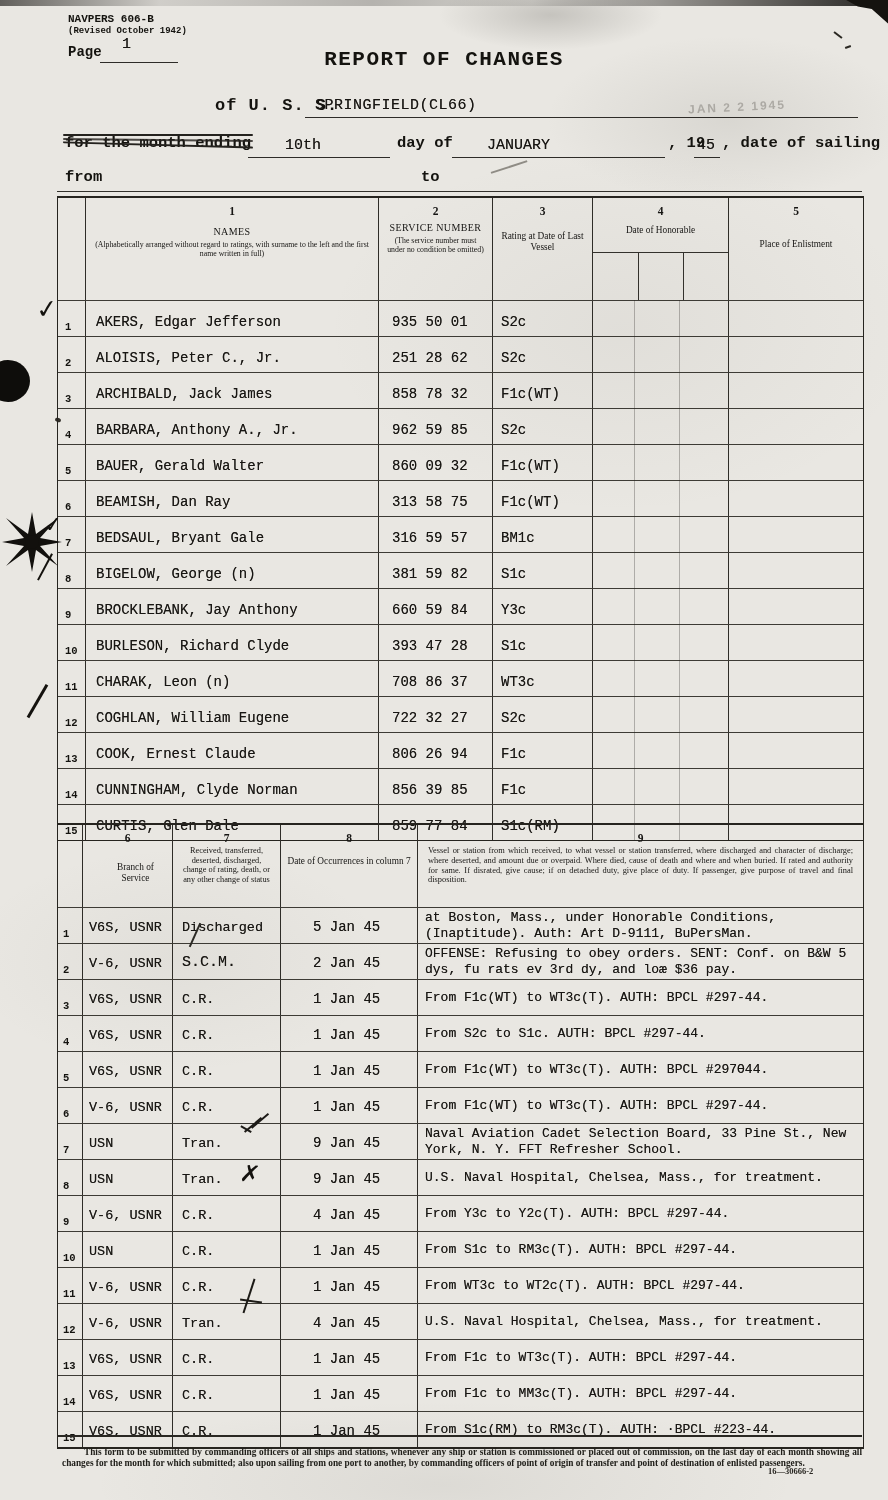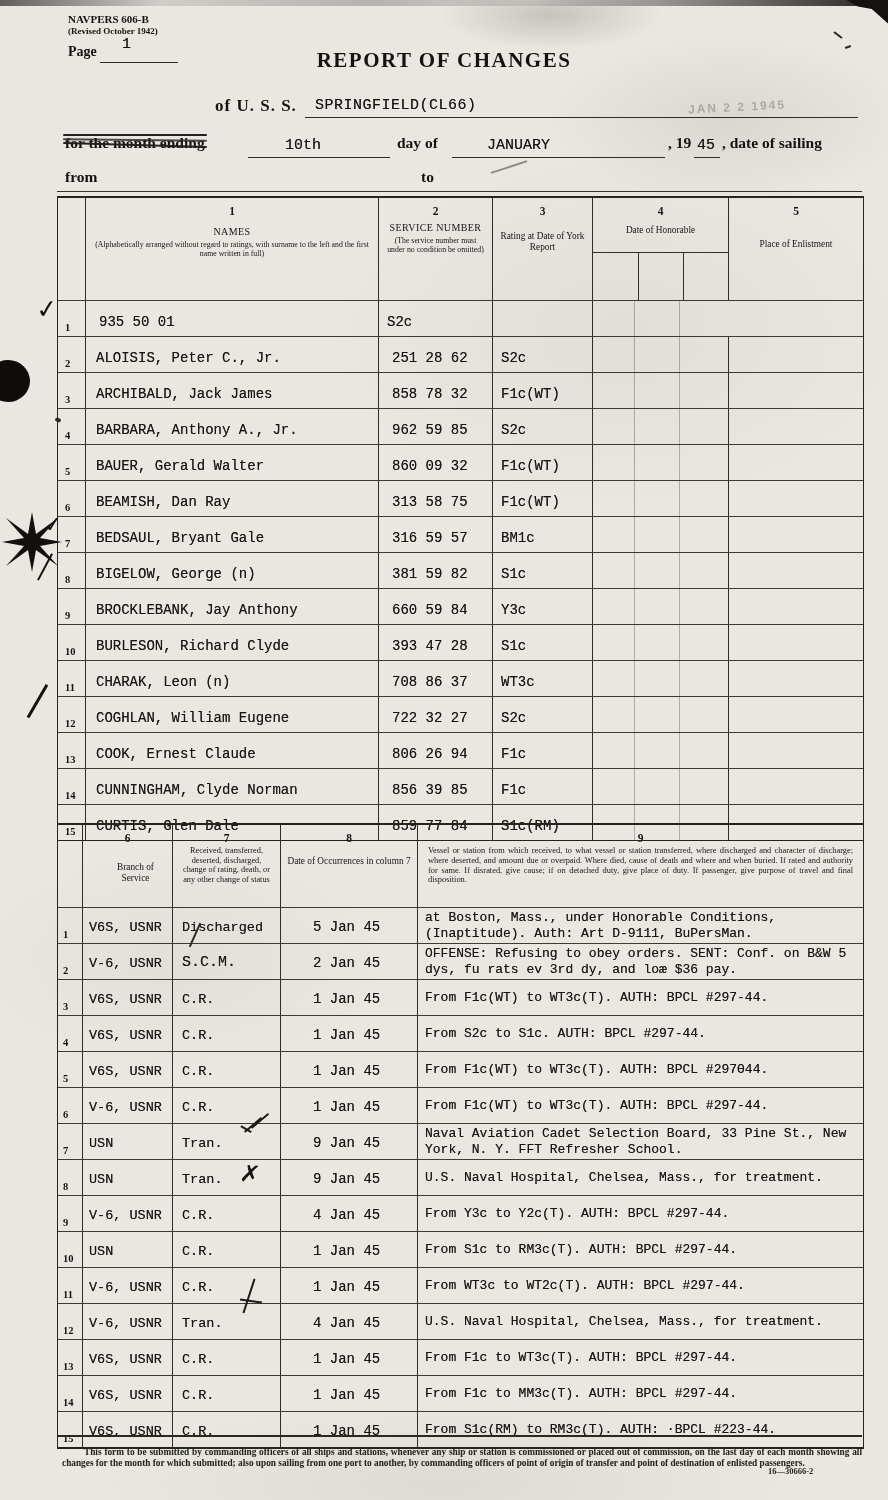--- a/index.html
+++ b/index.html
@@ -6,21 +6,21 @@
   #page{position:relative;width:888px;height:1500px;margin:0 auto;overflow:hidden;
     font-family:"Liberation Serif",serif;color:#161513;
     background:
       radial-gradient(ellipse 160px 50px at 62% 1%, rgba(90,88,82,.25), transparent 70%),
       radial-gradient(ellipse 260px 120px at 82% 8%, rgba(120,118,110,.14), transparent 70%),
       radial-gradient(ellipse 420px 260px at 70% 22%, rgba(125,122,114,.08), transparent 70%),
       radial-gradient(ellipse 300px 160px at 20% 64%, rgba(120,118,110,.07), transparent 70%),
       radial-gradient(ellipse 500px 120px at 50% 99%, rgba(110,108,100,.10), transparent 70%),
       #e9e7e2;}
   .abs{position:absolute;}
-  .printed{font-family:Liberation Serif, serif;color:#14130f;}
+  .printed{font-family:Liberation Mono, monospace;color:#14130f;}
   .typed{font-family:"Liberation Mono","DejaVu Sans Mono",monospace;color:#181613;
     text-shadow:0 0 .5px rgba(20,18,14,.65);white-space:nowrap;}
   
   #form-number{left:68px;top:14px;font-weight:700;font-size:11px;line-height:11px;}
   #form-rev{left:68px;top:26px;font-size:9px;font-weight:700;}
   #page-label{left:68px;top:44px;font-weight:700;font-size:14px;}
   #page-num{left:122px;top:36px;font-size:15px;}
   #title{left:0;right:0;top:48px;text-align:center;font-weight:700;font-size:21px;letter-spacing:1.5px;}
   #ship-prefix{left:215px;top:96px;font-weight:700;font-size:17px;letter-spacing:1px;}
   #ship-name{left:315px;top:97px;font-size:15px;letter-spacing:.5px;}
@@ -140,40 +140,43 @@
         <div class="htitle">NAMES</div>
         <div class="hsub">(Alphabetically arranged without regard to ratings, with surname to the left and the first name written in full)</div>
       </div>
       <div class="c hc">
         <div class="hnum">2</div>
         <div class="htitle" style="margin-top:5px;text-align:right;">SERVICE NUMBER</div>
         <div class="hsub">(The service number must under no condition be omitted)</div>
       </div>
       <div class="c hc">
         <div class="hnum">3</div>
-        <div class="hmid">Rating at Date of York Report</div>
+        <div class="hmid">Rating at Date of Last Vessel</div>
       </div>
       <div class="c hc">
         <div class="hnum">4</div>
         <div class="hmid" style="margin-top:8px;">Date of Honorable</div>
         <div class="enl-line"></div>
         <div class="enl-v" style="left:45px;"></div>
         <div class="enl-v" style="left:90px;"></div>
       </div>
       <div class="c hc">
         <div class="hnum">5</div>
         <div class="hmid" style="margin-top:22px;">Place of Enlistment</div>
       </div>
     </div>
     <div id="t1body" style="position:relative;">
       <div class="subv" style="left:576px;top:0;bottom:0;"></div>
       <div class="subv" style="left:621px;top:0;bottom:0;"></div>
 
         <div class="row1">
           <div class="c numcell printed">1</div>
+          <div class="c cell">
+            <span class="typed">AKERS, Edgar Jefferson</span>
+          </div>
           <div class="c cell svc">
             <span class="typed">935 50 01</span>
           </div>
           <div class="c cell rat">
             <span class="typed">S2c</span>
           </div>
           <div class="c"></div>
           <div class="c"></div>
         </div>
 

